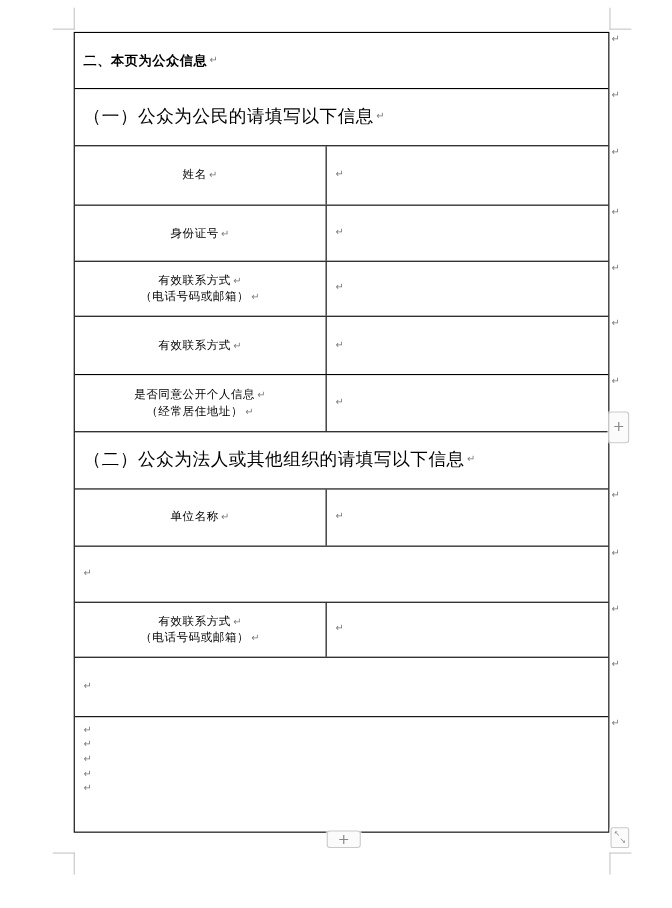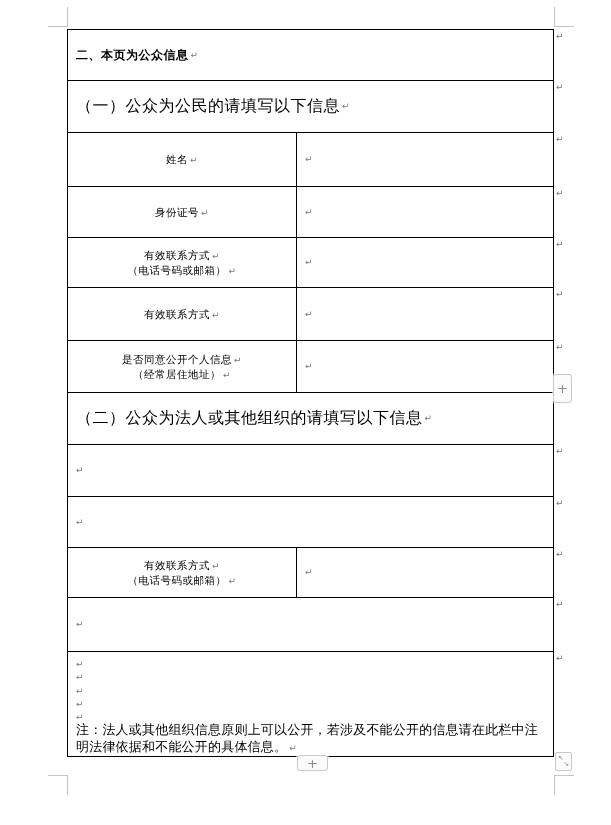--- a/index.html
+++ b/index.html
@@ -122,20 +122,23 @@
           <span class="pilcrow">↵</span>
         </div>
     </div>
 
     <div class="row full" style="height:52px;text-align:right;">
       <span class="section-text">（二）公众为法人或其他组织的请填写以下信息</span>
         <span class="pilcrow">↵</span>
     </div>
 
     <div class="row" style="height:52px;">
+      <div class="label-cell">
+        <div><span>单位名称</span><span class="pilcrow">↵</span></div>
+      </div>
       <div class="value-cell">
           <span class="pilcrow">↵</span>
         </div>
     </div>
 
     <div class="row" style="height:51px;">
       <div class="value-cell">
           <span class="pilcrow">↵</span>
         </div>
     </div>
@@ -156,21 +159,20 @@
         </div>
     </div>
 
     <div class="row" style="height:104px;flex:1;">
       <div class="note-inner">
         <div class="empty-line"><span class="pilcrow">↵</span></div>
         <div class="empty-line"><span class="pilcrow">↵</span></div>
         <div class="empty-line"><span class="pilcrow">↵</span></div>
         <div class="empty-line"><span class="pilcrow">↵</span></div>
         <div class="empty-line"><span class="pilcrow">↵</span></div>
-        <div class="note-text"><span>注：法人或其他组织信息原则上可以公开，若涉及不能公开的信息请在此栏中注明法律依据和不能公开的具体信息。</span><span class="pilcrow">↵</span></div>
       </div>
     </div>
 
   </div>
 
   <span class="row-end-mark" style="top:32px;">↵</span>
   <span class="row-end-mark" style="top:83px;">↵</span>
   <span class="row-end-mark" style="top:135px;">↵</span>
   <span class="row-end-mark" style="top:189px;">↵</span>
   <span class="row-end-mark" style="top:240px;">↵</span>

